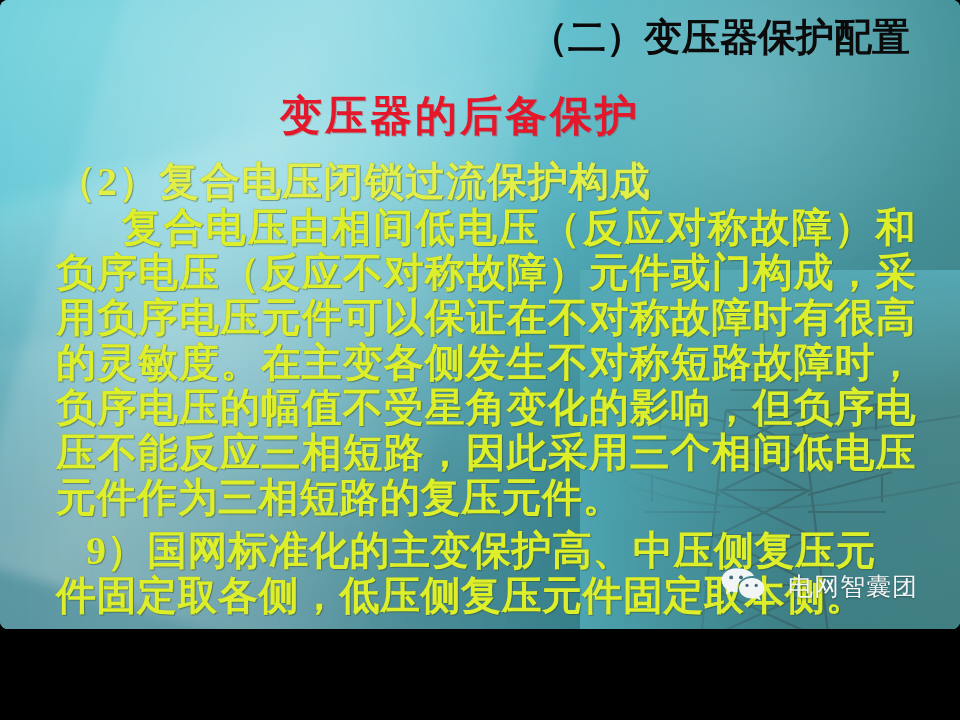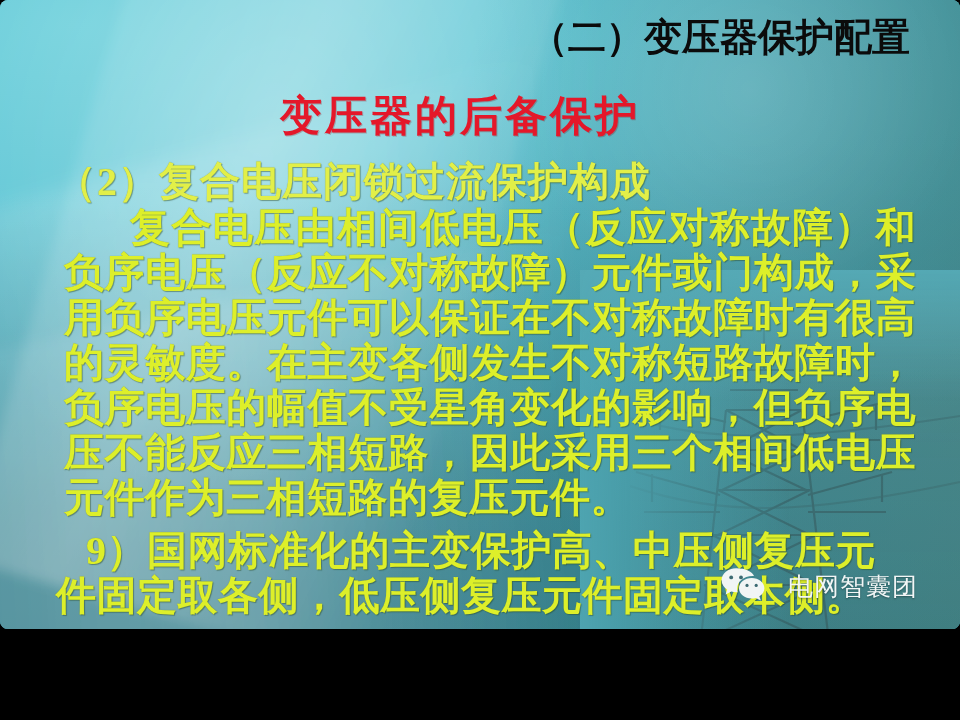--- a/index.html
+++ b/index.html
@@ -166,21 +166,20 @@
   .p-heading {
     color: #e2ef48;
     letter-spacing: 1px;
   }
   .p-indent {
     text-indent: 66px;
     text-align: justify;
     text-justify: inter-character;
     line-height: 45px;
     letter-spacing: 0.5px;
-    margin-left: 8px;
   }
   .p-indent-sm {
     text-indent: 30px;
     line-height: 45px;
     letter-spacing: 0.5px;
   }
   .spacer { height: 6px; }
 
   
   .watermark {

